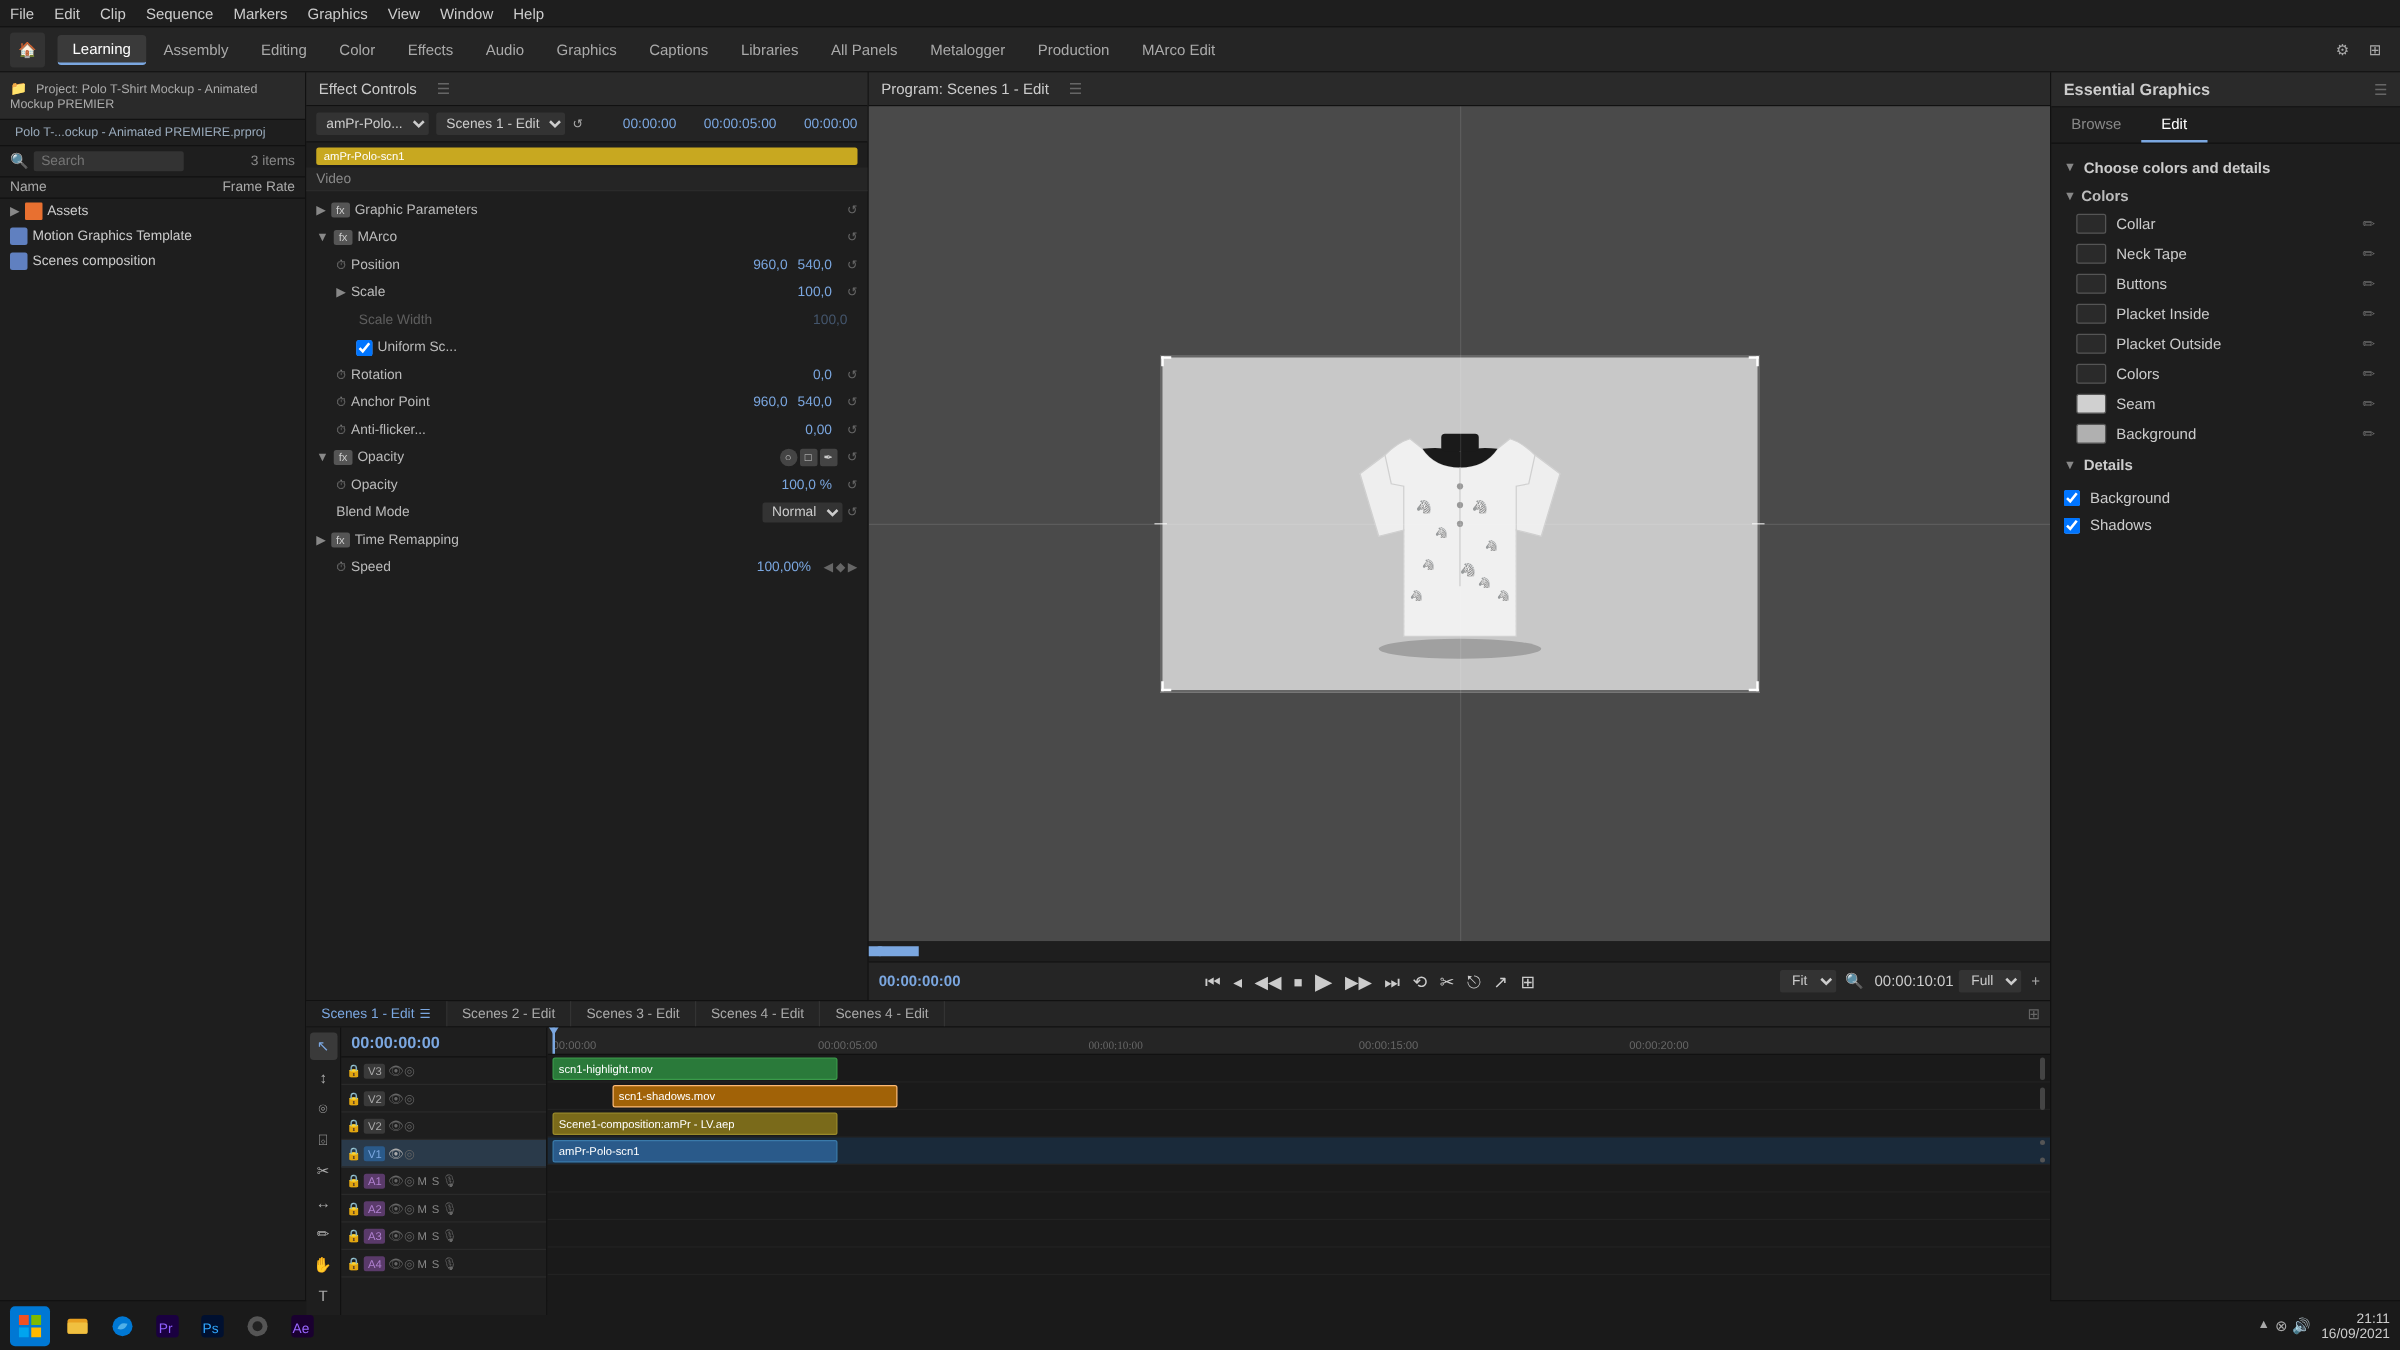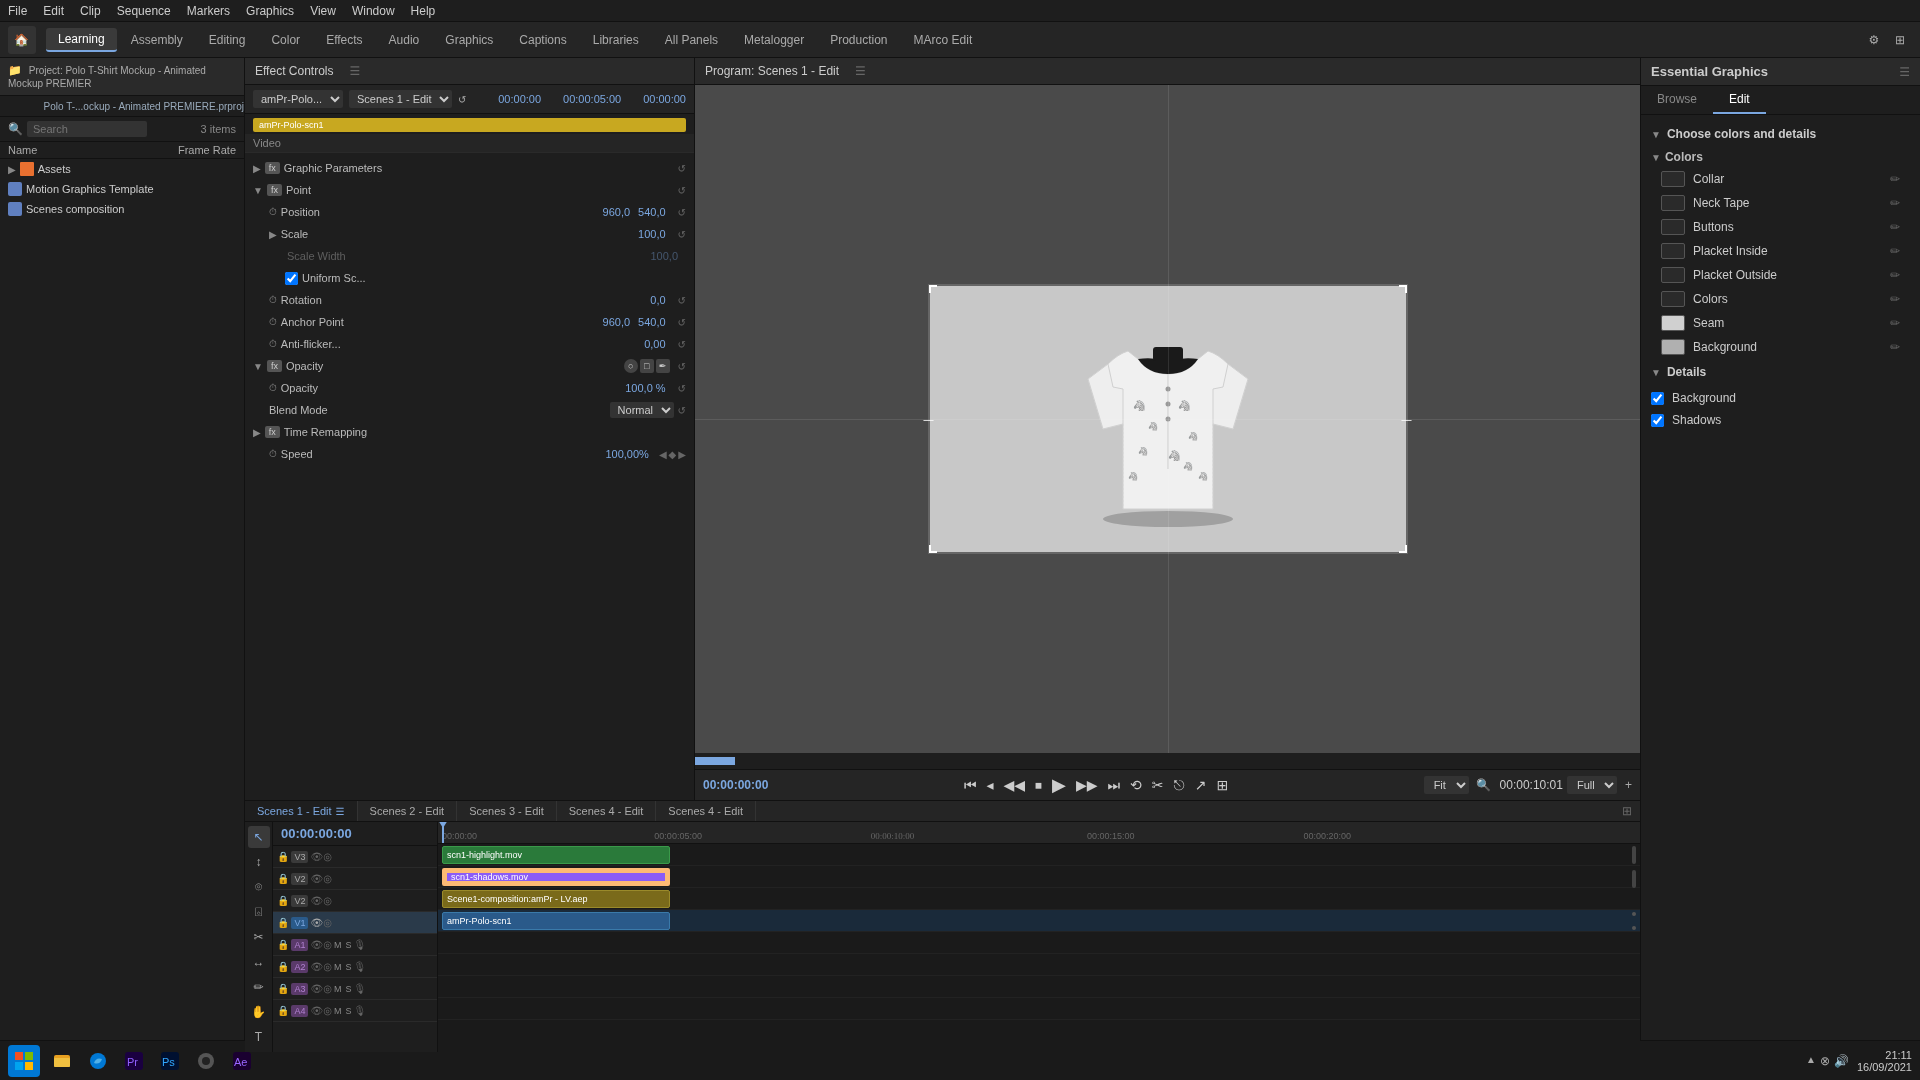--- a/index.html
+++ b/index.html
@@ -16,21 +16,21 @@
     .ws-tab.active { color: #fff; background: #3a3a3a; border-bottom: 2px solid #7ba7e0; }
     .spacer { flex: 1; }
     .ws-icon-btn { width: 24px; height: 24px; display: flex; align-items: center; justify-content: center; color: #aaa; cursor: pointer; }
     
     
     #main-layout { display: flex; height: calc(1080px - 22px - 36px - 40px); }
     
     
     #left-panel { width: 245px; background: #1e1e1e; border-right: 1px solid #111; display: flex; flex-direction: column; }
     #project-header { background: #2a2a2a; padding: 6px 8px; font-size: 11px; color: #aaa; border-bottom: 1px solid #111; }
-    #project-title { padding: 4px 0; font-size: 11px; color: #bbb; border-bottom: 1px solid #111; text-align: right; }
+    #project-title { padding: 4px 12px; font-size: 11px; color: #bbb; border-bottom: 1px solid #111; }
     #project-search { padding: 4px 8px; display: flex; align-items: center; gap: 4px; border-bottom: 1px solid #111; }
     #project-search input { background: #333; border: none; color: #ccc; padding: 2px 6px; width: 140px; font-size: 11px; border-radius: 2px; outline: none; }
     #project-cols { display: flex; padding: 2px 8px; border-bottom: 1px solid #111; }
     .proj-col { color: #aaa; font-size: 11px; }
     .proj-col.name { flex: 1; }
     .proj-col.fr { width: 80px; text-align: right; }
     .proj-item { display: flex; align-items: center; padding: 3px 8px; cursor: pointer; }
     .proj-item .item-icon { width: 14px; height: 14px; margin-right: 4px; border-radius: 2px; flex-shrink: 0; }
     .proj-item .item-name { flex: 1; color: #ccc; font-size: 11px; }
     .proj-group { display: flex; align-items: center; padding: 3px 8px; cursor: pointer; }
@@ -130,21 +130,21 @@
     .tl-mic { color: #666; font-size: 10px; cursor: pointer; }
     .lock-icon { color: #666; font-size: 10px; cursor: pointer; margin-right: 2px; }
     #tl-right { flex: 1; background: #1a1a1a; display: flex; flex-direction: column; position: relative; overflow: hidden; }
     #tl-timescale { height: 22px; background: #252525; border-bottom: 1px solid #111; position: relative; display: flex; align-items: flex-end; padding: 0 0 2px 0; }
     .ts-mark { position: absolute; bottom: 2px; color: #666; font-size: 9px; }
     .playhead { position: absolute; top: 0; width: 2px; background: #7ba7e0; height: 100%; z-index: 10; left: 4px; }
     .playhead-top { position: absolute; top: -2px; left: -4px; width: 0; height: 0; border-left: 5px solid transparent; border-right: 5px solid transparent; border-top: 8px solid #7ba7e0; }
     #tl-tracks { flex: 1; position: relative; }
     .tl-clip { position: absolute; height: 18px; top: 2px; border-radius: 2px; overflow: hidden; display: flex; align-items: center; padding: 0 4px; font-size: 9px; color: #fff; cursor: pointer; }
     .tl-clip.green { background: #2a7a3a; border: 1px solid #3a9a4a; }
-    .tl-clip.teal { background: #8b5cf6; border: 5px solid #fdba74; }
+    .tl-clip.teal { background: #a16207; border: 1px solid #fdba74; margin-left: 48px; }
     .tl-clip.yellow { background: #7a6a1a; border: 1px solid #9a8a2a; }
     .tl-clip.blue-active { background: #2a5a8a; border: 1px solid #3a7aaa; }
     .tl-audio-track { height: 22px; border-bottom: 1px solid #222; }
     
     
     #taskbar { height: 40px; background: #1a1a1a; border-top: 1px solid #111; display: flex; align-items: center; padding: 0 8px; gap: 8px; }
     .taskbar-start { width: 32px; height: 32px; background: #0078d4; border-radius: 4px; display: flex; align-items: center; justify-content: center; }
     .taskbar-icon { width: 28px; height: 28px; display: flex; align-items: center; justify-content: center; cursor: pointer; border-radius: 4px; }
     .taskbar-spacer { flex: 1; }
     .system-tray { display: flex; align-items: center; gap: 8px; }
@@ -266,21 +266,21 @@
           <div class="ec-row">
             <span class="ec-chevron">▶</span>
             <span class="ec-fx-badge">fx</span>
             <span class="ec-label">Graphic Parameters</span>
             <span class="ec-reset">↺</span>
           </div>
 
           <div class="ec-row">
             <span class="ec-chevron">▼</span>
             <span class="ec-fx-badge">fx</span>
-            <span class="ec-label">Point</span>
+            <span class="ec-label">MArco</span>
             <span class="ec-reset">↺</span>
           </div>
 
           <div class="ec-row ec-indent">
             <span style="color:#888;font-size:10px;margin-right:4px;">⏱</span>
             <span class="ec-label">Position</span>
             <span class="ec-value">960,0</span>
             <span class="ec-value">540,0</span>
             <span class="ec-reset">↺</span>
           </div>

